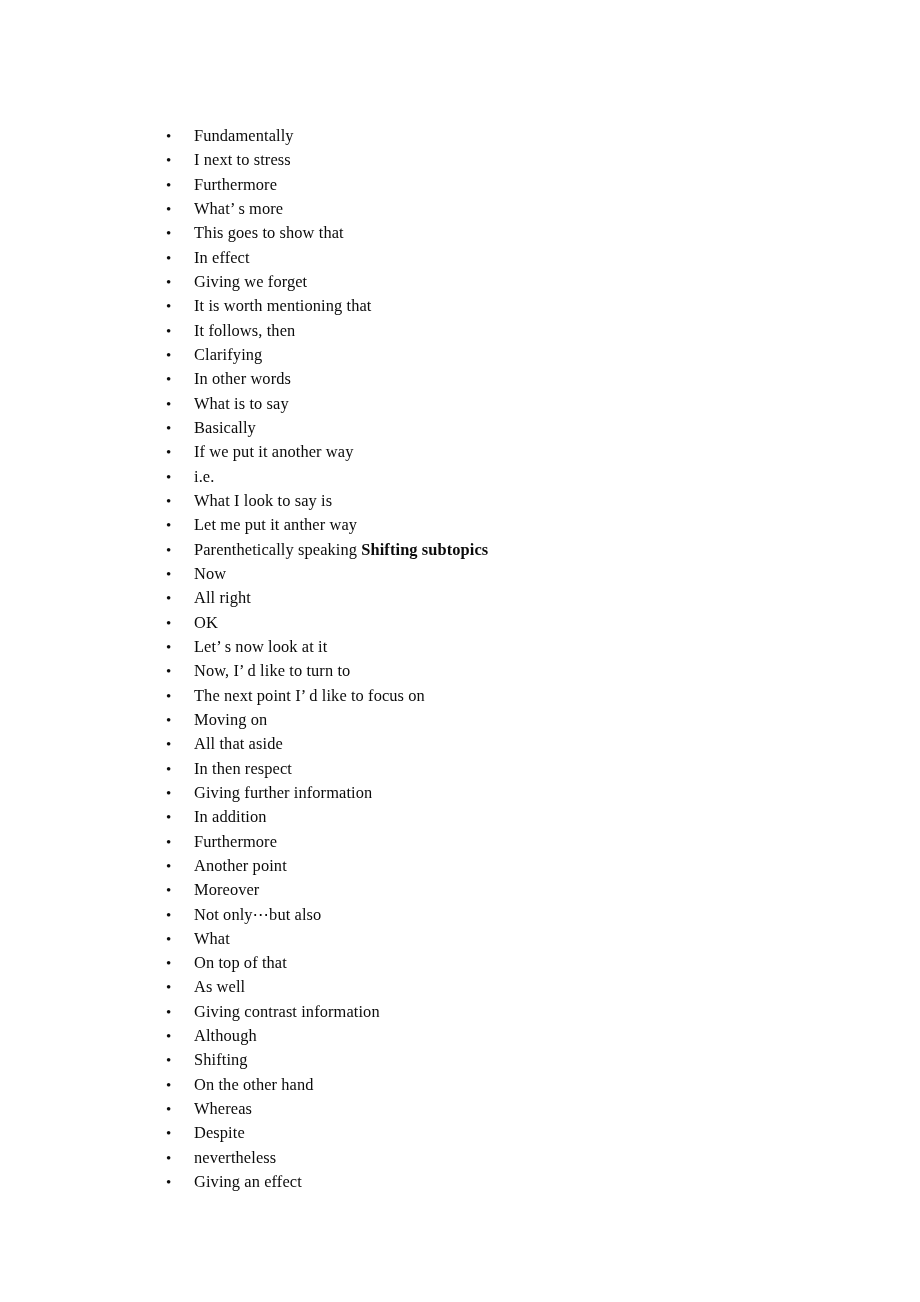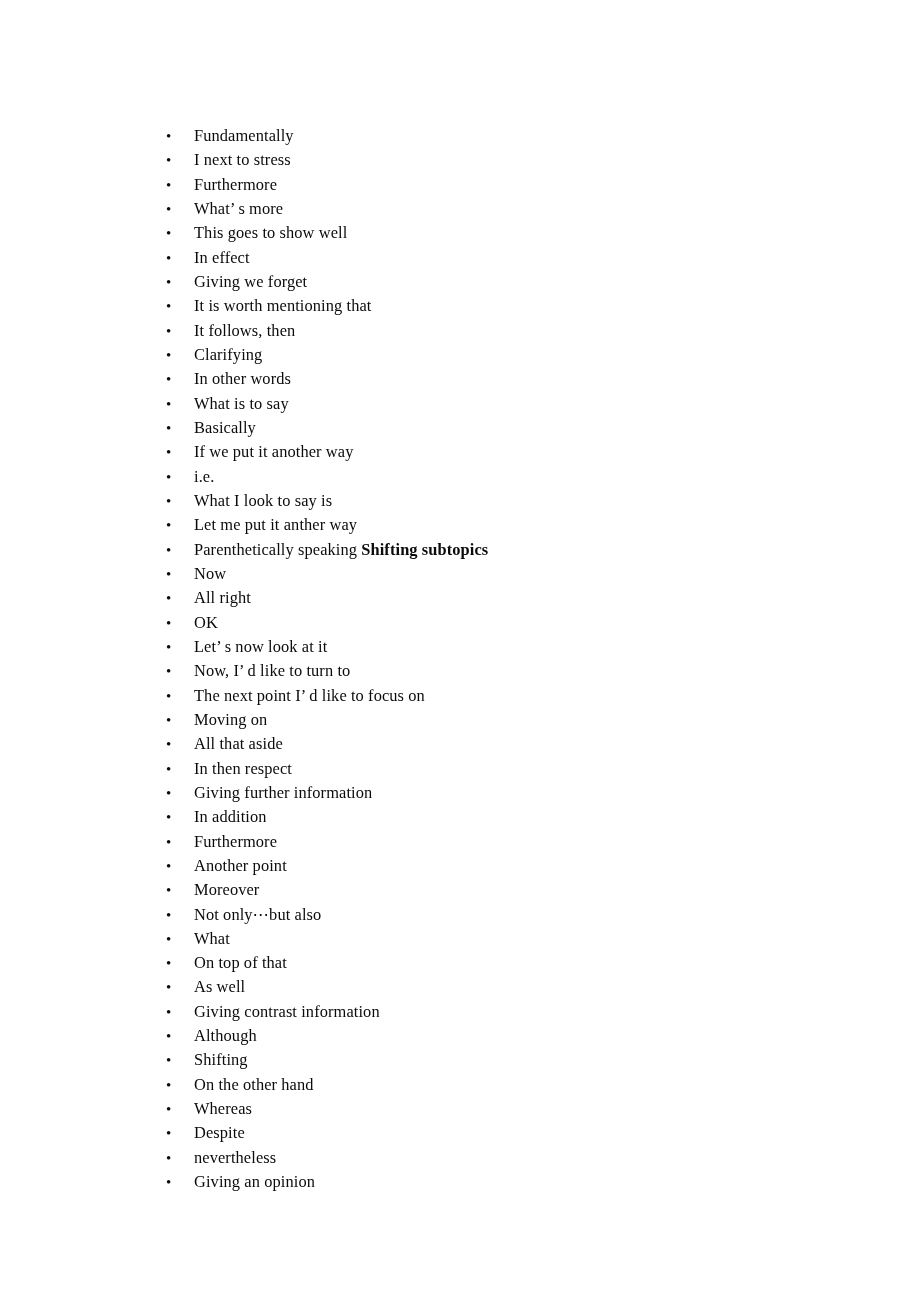--- a/index.html
+++ b/index.html
@@ -75,21 +75,21 @@
 </style>
 </head>
 <body>
 
 <div id="page">
   <ul id="bullet-list">
       <li class="bullet-item"><span class="bullet-mark">•</span><span class="item-text">Fundamentally</span></li>
       <li class="bullet-item"><span class="bullet-mark">•</span><span class="item-text">I next to stress</span></li>
       <li class="bullet-item"><span class="bullet-mark">•</span><span class="item-text">Furthermore</span></li>
       <li class="bullet-item"><span class="bullet-mark">•</span><span class="item-text">What’ s more</span></li>
-      <li class="bullet-item"><span class="bullet-mark">•</span><span class="item-text">This goes to show well</span></li>
+      <li class="bullet-item"><span class="bullet-mark">•</span><span class="item-text">This goes to show that</span></li>
       <li class="bullet-item"><span class="bullet-mark">•</span><span class="item-text">In effect</span></li>
       <li class="bullet-item"><span class="bullet-mark">•</span><span class="item-text">Giving we forget</span></li>
       <li class="bullet-item"><span class="bullet-mark">•</span><span class="item-text">It is worth mentioning that</span></li>
       <li class="bullet-item"><span class="bullet-mark">•</span><span class="item-text">It follows, then</span></li>
       <li class="bullet-item is-heading"><span class="bullet-mark">•</span><span class="item-text">Clarifying</span></li>
       <li class="bullet-item"><span class="bullet-mark">•</span><span class="item-text">In other words</span></li>
       <li class="bullet-item"><span class="bullet-mark">•</span><span class="item-text">What is to say</span></li>
       <li class="bullet-item"><span class="bullet-mark">•</span><span class="item-text">Basically</span></li>
       <li class="bullet-item"><span class="bullet-mark">•</span><span class="item-text">If we put it another way</span></li>
       <li class="bullet-item"><span class="bullet-mark">•</span><span class="item-text">i.e.</span></li>
@@ -114,15 +114,15 @@
       <li class="bullet-item"><span class="bullet-mark">•</span><span class="item-text">What</span></li>
       <li class="bullet-item"><span class="bullet-mark">•</span><span class="item-text">On top of that</span></li>
       <li class="bullet-item"><span class="bullet-mark">•</span><span class="item-text">As well</span></li>
       <li class="bullet-item is-heading"><span class="bullet-mark">•</span><span class="item-text">Giving contrast information</span></li>
       <li class="bullet-item"><span class="bullet-mark">•</span><span class="item-text">Although</span></li>
       <li class="bullet-item"><span class="bullet-mark">•</span><span class="item-text">Shifting</span></li>
       <li class="bullet-item"><span class="bullet-mark">•</span><span class="item-text">On the other hand</span></li>
       <li class="bullet-item"><span class="bullet-mark">•</span><span class="item-text">Whereas</span></li>
       <li class="bullet-item"><span class="bullet-mark">•</span><span class="item-text">Despite</span></li>
       <li class="bullet-item"><span class="bullet-mark">•</span><span class="item-text">nevertheless</span></li>
-      <li class="bullet-item is-heading"><span class="bullet-mark">•</span><span class="item-text">Giving an opinion</span></li>
+      <li class="bullet-item is-heading"><span class="bullet-mark">•</span><span class="item-text">Giving an effect</span></li>
     </ul>
 </div>
 
 </body></html>

